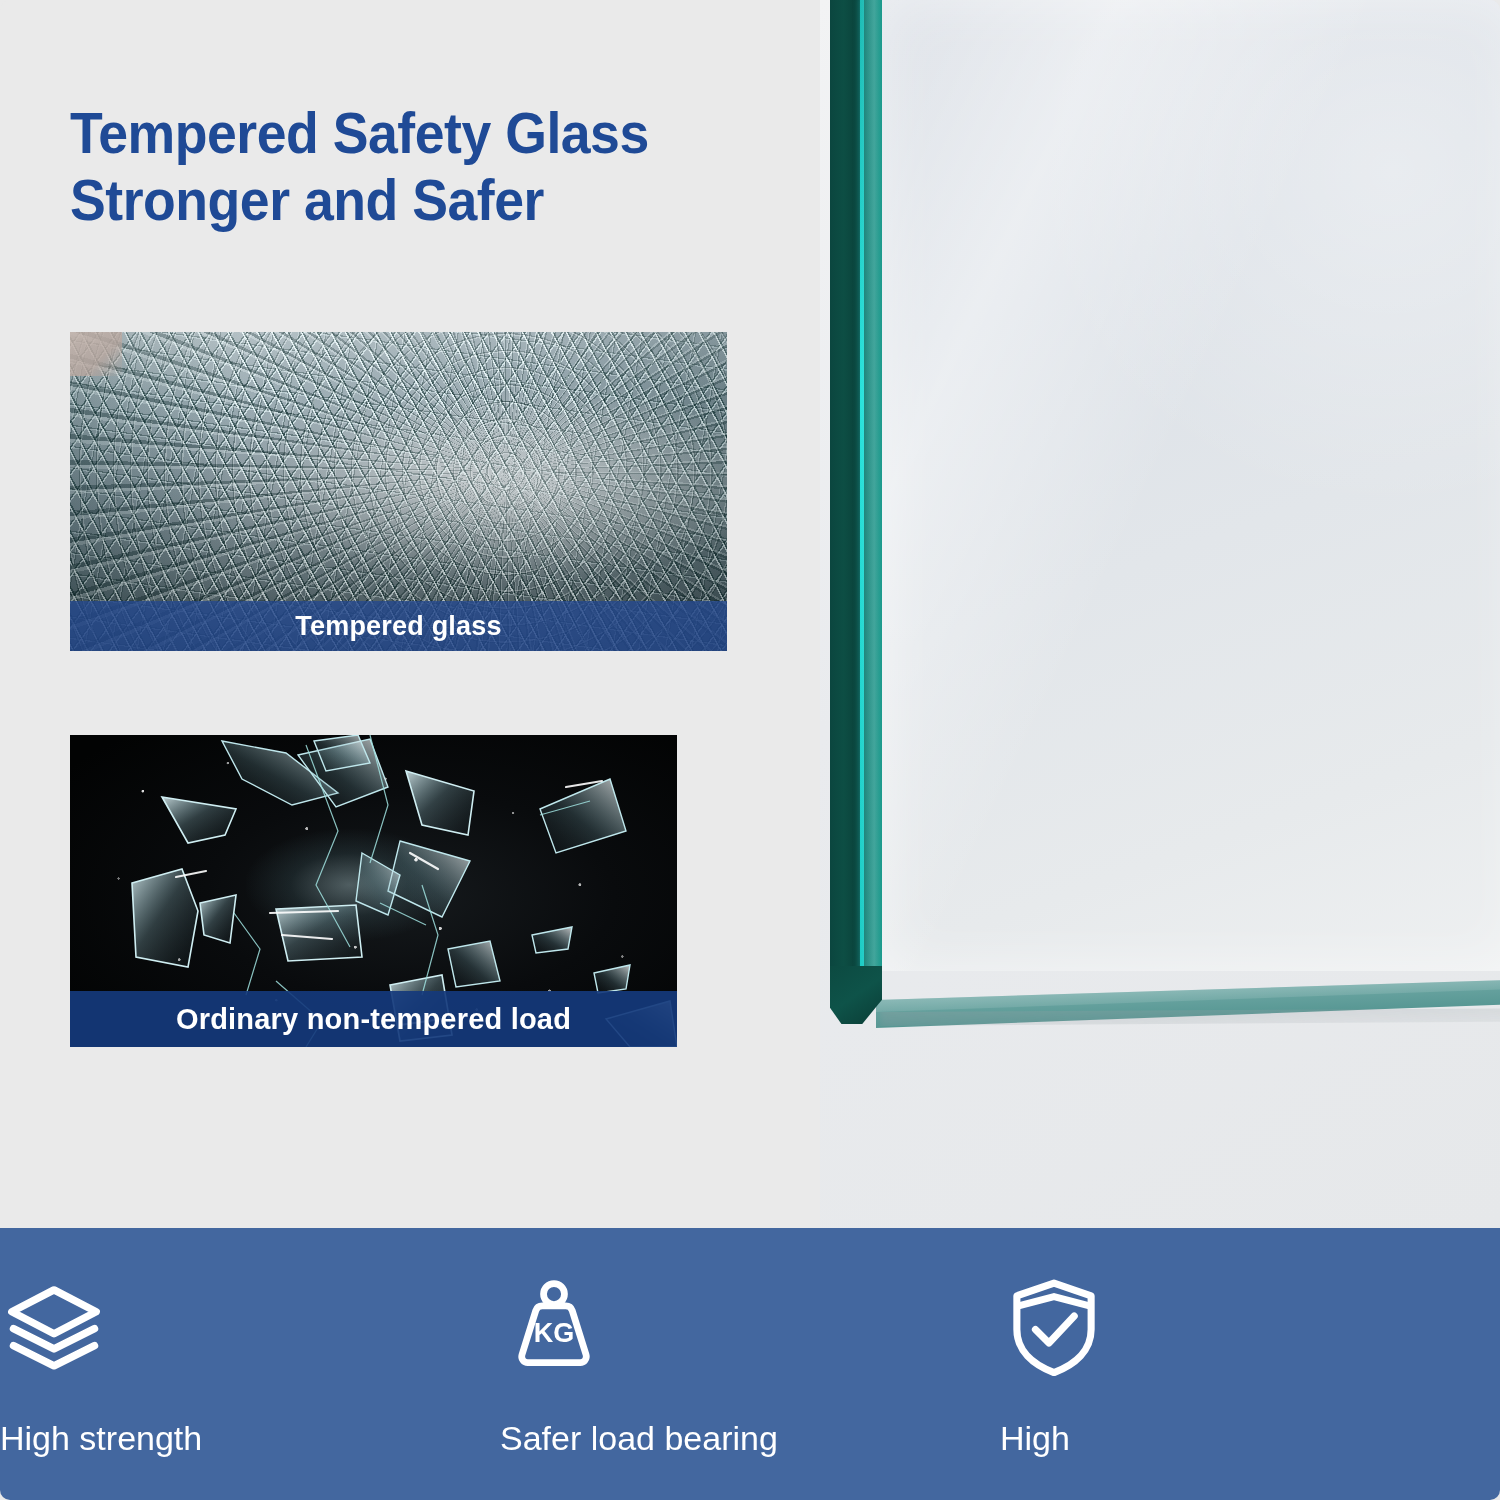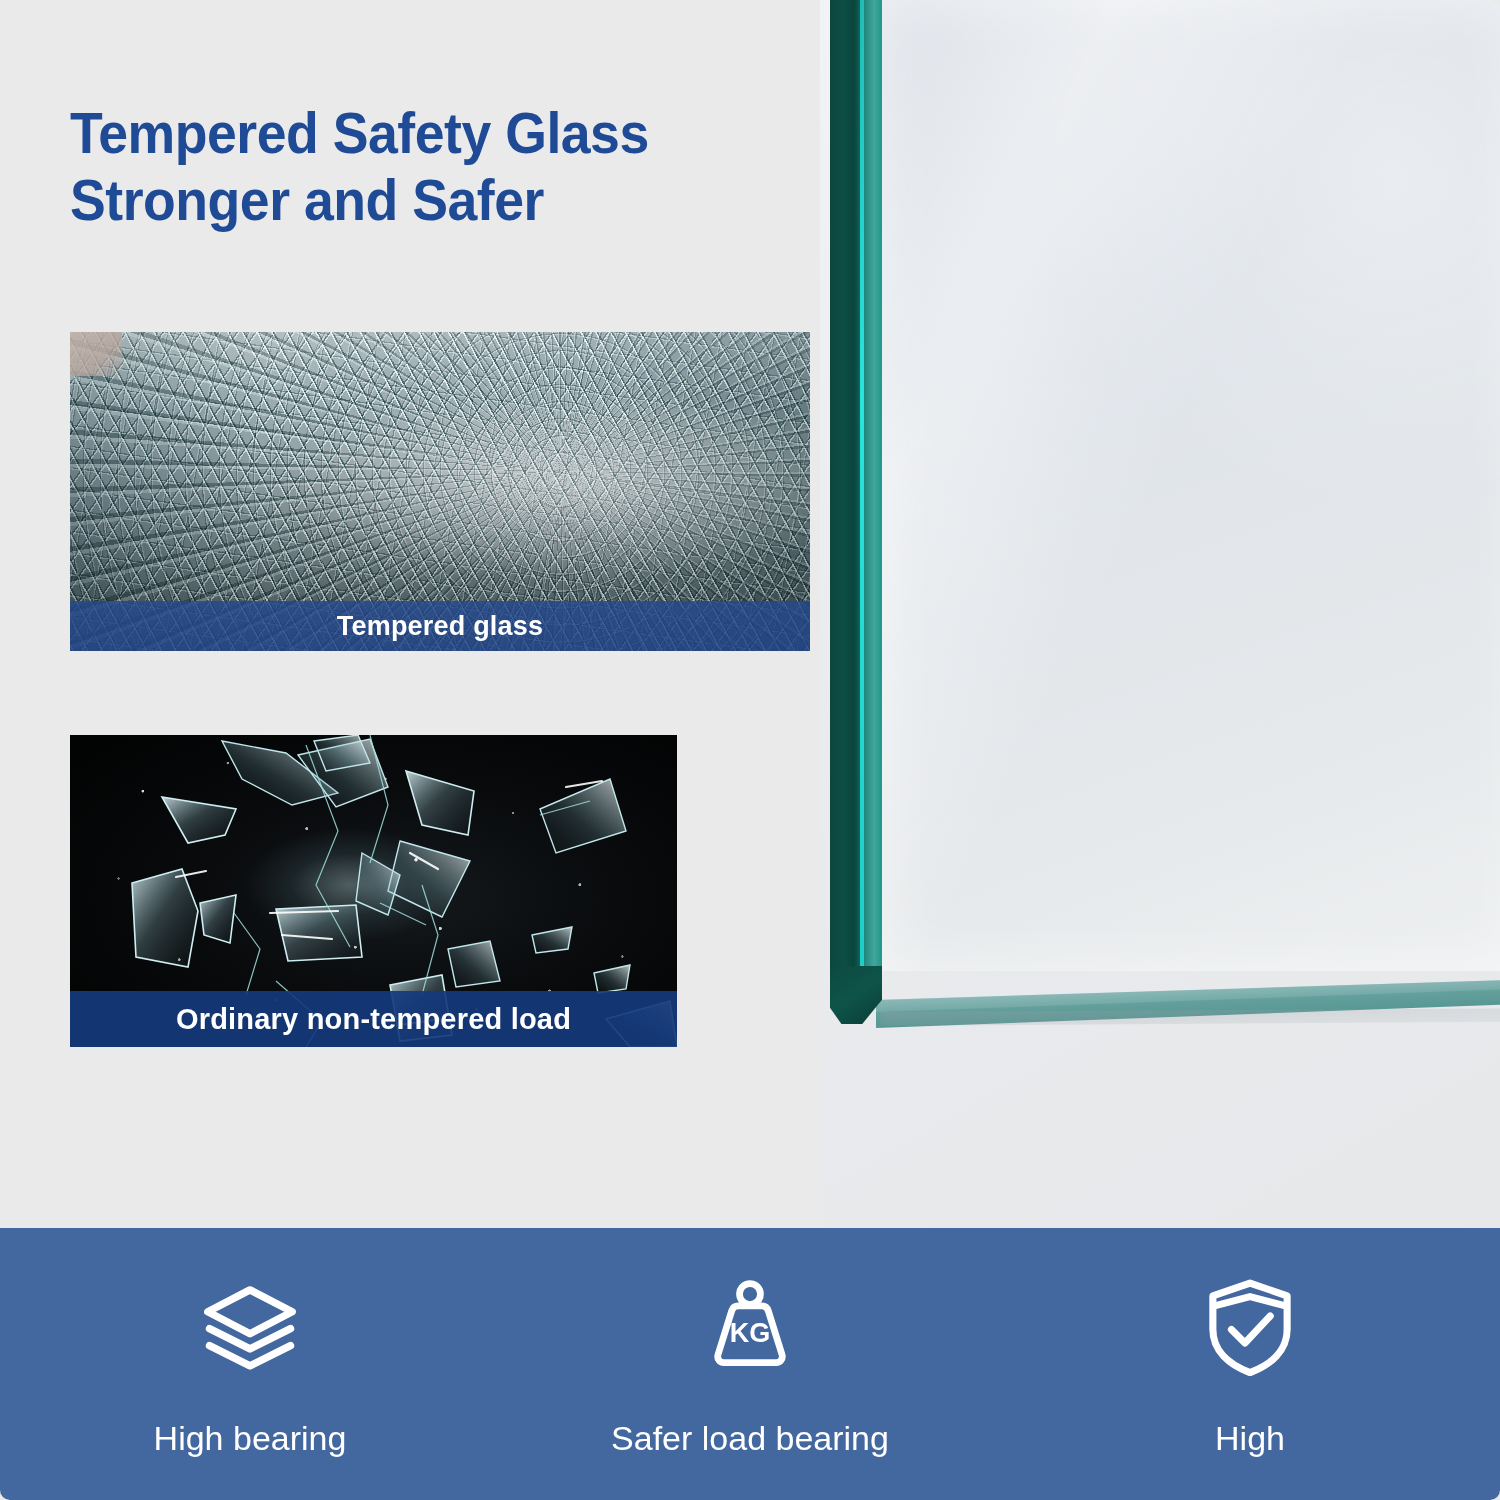--- a/index.html
+++ b/index.html
@@ -29,21 +29,21 @@
     letter-spacing:-0.5px;
     transform:scaleX(0.94);
     transform-origin:left top;
     white-space:pre-line;
   }
 
   
   .photo{
     position:absolute;overflow:hidden;
   }
-  .photo-1{left:70px;top:332px;width:740px;height:319px;background:#9aa6ac;}
+  .photo-1{left:70px;top:332px;width:657px;height:319px;background:#9aa6ac;}
   .photo-2{left:70px;top:735px;width:607px;height:312px;background:#050608;}
 
   
   .tg-base{
     position:absolute;inset:0;
     background:
       radial-gradient(ellipse 120% 90% at 62% 46%, rgba(255,255,255,.55) 0%, rgba(190,205,210,.25) 38%, rgba(40,70,74,.12) 70%),
       linear-gradient(165deg,#b9c6cb 0%,#7d9099 35%,#54686e 68%,#46585f 100%);
   }
   .tg-web{
@@ -180,21 +180,21 @@
   }
 
   
   .featurebar{
     position:absolute;left:0;top:1228px;width:1500px;height:272px;
     background:#43679f;
     display:flex;align-items:center;
   }
   .feature{
     flex:1 1 0;height:100%;
-    display:flex;flex-direction:column;align-items:center;justify-content:center;
+    display:flex;flex-direction:column;align-items:flex-start;justify-content:center;
     gap:40px;
   }
   .feature .ico{width:108px;height:108px;display:block;}
   .feature .flabel{
     color:#ffffff;font-size:34px;line-height:1;white-space:nowrap;
   }
 </style>
 </head>
 <body>
 
@@ -290,21 +290,21 @@
   <div class="featurebar">
 
     <div class="feature">
       <svg class="ico" viewBox="0 0 64 64">
         <g fill="none" stroke="#ffffff" stroke-width="4.4" stroke-linejoin="round" stroke-linecap="round">
           <polygon points="32,10 57,23 32,36 7,23"></polygon>
           <polyline points="8,33 32,45 56,33"></polyline>
           <polyline points="8,43 32,55 56,43"></polyline>
         </g>
       </svg>
-      <div class="flabel">High bearing</div>
+      <div class="flabel">High strength</div>
     </div>
 
     <div class="feature">
       <svg class="ico" viewBox="0 0 64 64">
         <g fill="none" stroke="#ffffff" stroke-width="4" stroke-linejoin="round" stroke-linecap="round">
           <circle cx="32" cy="12.5" r="6.2"></circle>
           <path d="M25,19.5 h14 a4,4 0 0 1 3.8,2.8 L51,48.5 a3.6,3.6 0 0 1 -3.5,4.6 h-31 a3.6,3.6 0 0 1 -3.5,-4.6 l8.2,-26.2 a4,4 0 0 1 3.8,-2.8 z"></path>
         </g>
         <text x="32" y="41" text-anchor="middle" fill="#ffffff" font-family="Liberation Sans, sans-serif" font-size="16" font-weight="bold">KG</text>
       </svg>

